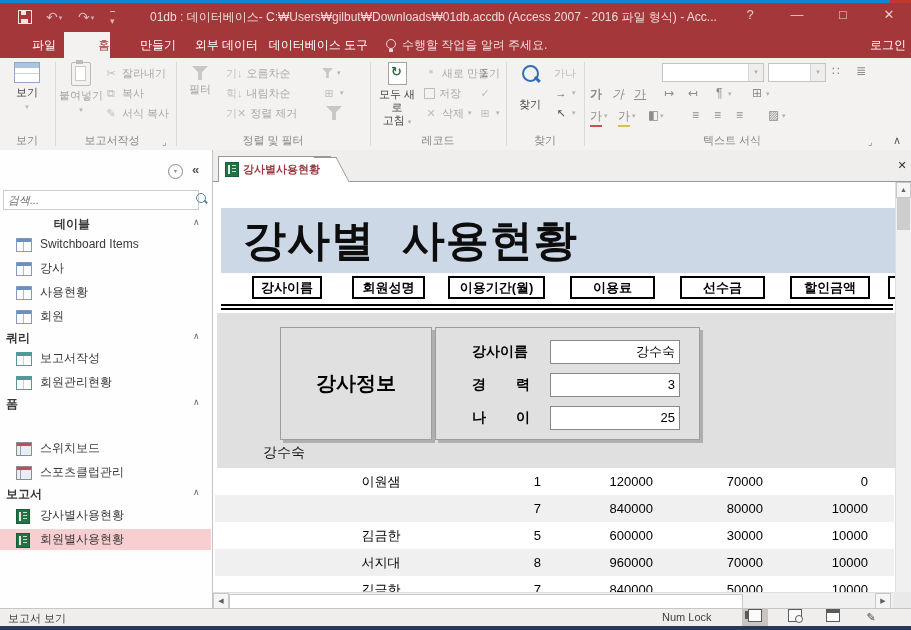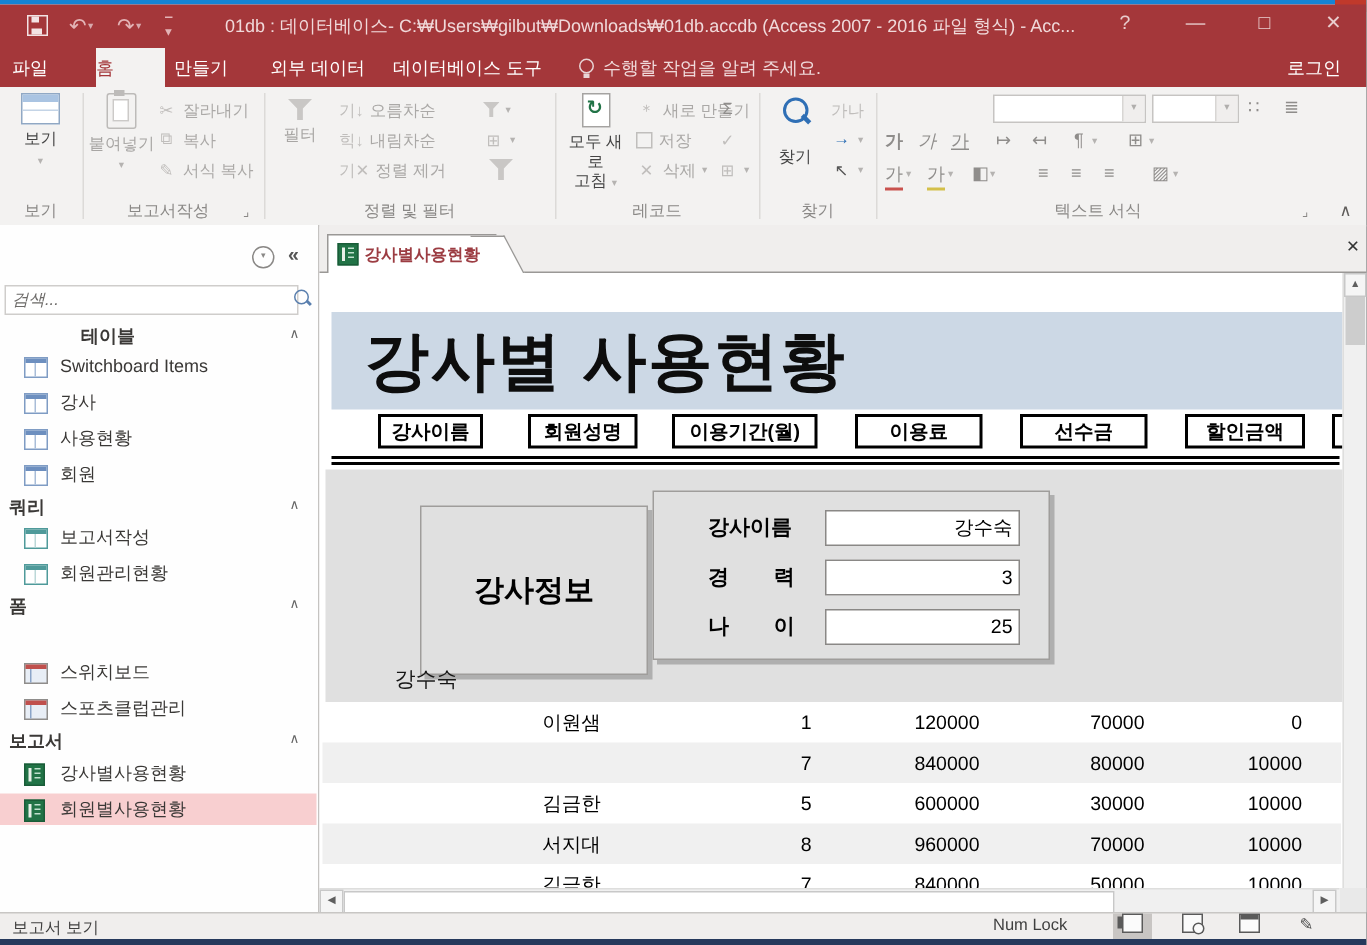--- a/index.html
+++ b/index.html
@@ -13,21 +13,21 @@
   .titlebar{position:absolute;left:0;top:3px;width:911px;height:29px;background:#a4373a;}
   .qat{position:absolute;top:5px;color:#e3b4b6;font-size:14px;line-height:18px;}
   .tiny-caret{font-size:7px;color:#d8a9ac;vertical-align:middle;margin-left:1px;}
   .disk{display:inline-block;width:12px;height:12px;border:1.5px solid #f3e3e4;position:relative;background:transparent;}
   .disk:before{content:"";position:absolute;left:2px;top:0;width:5px;height:4px;background:#f3e3e4;}
   .disk:after{content:"";position:absolute;left:2px;bottom:0;width:7px;height:4px;background:#f3e3e4;}
   .title-text{position:absolute;left:150px;top:6px;width:570px;color:#f0d9da;font-size:12px;white-space:nowrap;overflow:hidden;}
   .winctl{position:absolute;top:4px;width:30px;text-align:center;color:#e9cdce;font-size:13px;cursor:default;}
   
   .tabrow{position:absolute;left:0;top:32px;width:911px;height:26px;background:#a4373a;}
-  .rtab{position:absolute;top:0;height:26px;line-height:26px;text-align:left;color:#fff;font-size:12px;}
+  .rtab{position:absolute;top:0;height:26px;line-height:26px;text-align:right;color:#fff;font-size:12px;}
   .rtab.active{background:#f3f2f1;color:#a4373a;}
   .bulb{position:absolute;display:inline-block;width:8px;height:8px;border:1.5px solid #e8d4d5;border-radius:50%;top:7px;}
   .bulb:after{content:"";position:absolute;left:2px;top:9px;width:4px;height:3px;background:#e8d4d5;}
   .tellme{position:absolute;top:0;height:26px;line-height:26px;color:#f0dadb;font-size:12px;}
   
   .ribbon{position:absolute;left:0;top:58px;width:911px;height:92px;background:#f3f2f1;border-bottom:1px solid #d2d0ce;}
   .vsep{position:absolute;top:4px;height:84px;width:1px;background:#dcdad8;}
   .glabel{position:absolute;bottom:2px;font-size:11px;color:#8a8886;text-align:center;}
   .bigbtn{position:absolute;top:4px;width:46px;text-align:center;font-size:11px;color:#a8a6a4;line-height:13px;}
   .bigbtn.en{color:#444;}
@@ -84,29 +84,29 @@
   .nic.report:after{content:"";position:absolute;left:6px;top:2px;width:4px;height:1px;background:#bfe0cd;box-shadow:0 3px 0 #bfe0cd,0 6px 0 #bfe0cd;}
   
   .docbar{position:absolute;left:213px;top:150px;width:698px;height:31px;background:#f0eeed;border-bottom:1px solid #9a9896;}
   .doctab{position:absolute;left:5px;top:6px;width:112px;height:25px;background:#fff;border:1px solid #9a9896;border-bottom:none;border-right:none;z-index:2;}
   .doctab:after{content:"";position:absolute;right:-12px;top:0;width:22px;height:24px;background:#fff;border-right:1px solid #9a9896;border-top:1px solid #9a9896;transform:skewX(28deg);}
   .doctab .txt{position:absolute;left:24px;top:5px;font-size:11px;font-weight:bold;color:#9c3c42;white-space:nowrap;z-index:3;}
   .doctab .nic{left:6px;top:5px;}
   .doc-close{position:absolute;left:895px;top:158px;width:14px;height:14px;font-size:11px;font-weight:bold;color:#333;text-align:center;line-height:14px;}
   .docbody{position:absolute;left:213px;top:182px;width:682px;height:410px;background:#fff;overflow:hidden;}
   .blueband{position:absolute;left:8px;top:26px;width:675px;height:65px;background:#ccd8e5;}
-  .rpt-title{position:absolute;left:30px;top:30px;font-family:Liberation Sans, sans-serif;
+  .rpt-title{position:absolute;left:30px;top:30px;font-family:Liberation Mono, monospace;
              font-weight:bold;font-size:43px;color:#0d0d0d;letter-spacing:1px;white-space:nowrap;}
   .colhead{position:absolute;top:94px;height:19px;border:2px solid #000;background:#fff;font-weight:bold;font-size:13px;
            color:#000;display:flex;align-items:center;justify-content:center;white-space:nowrap;}
   .dline{position:absolute;left:8px;width:672px;height:2px;background:#000;}
   .grayband{position:absolute;left:4px;top:131px;width:679px;height:155px;background:#e0e0e0;}
   .gbox{position:absolute;background:#e0e0e0;border:1px solid #9f9d9b;box-shadow:3px 3px 0 rgba(0,0,0,0.22);}
   .gbox.info{left:67px;top:145px;width:150px;height:111px;display:flex;align-items:center;justify-content:center;
-             font-size:20px;font-weight:bold;color:#000;margin-top:10px;}
+             font-size:20px;font-weight:bold;color:#000;}
   .gbox.fields{left:222px;top:145px;width:263px;height:111px;}
   .fld-label{position:absolute;left:36px;width:78px;font-size:14px;font-weight:bold;color:#000;white-space:pre;}
   .fld-label.spread{word-spacing:26px;}
   .fld-input{position:absolute;left:114px;width:124px;height:22px;background:#fff;border:1px solid #8a8886;
              font-size:13px;color:#000;text-align:right;line-height:22px;padding-right:4px;}
   .grpval{position:absolute;left:50px;top:262px;font-size:14px;color:#161616;}
   .drow{position:absolute;left:2px;width:679px;height:27px;font-size:13px;color:#000;}
   .drow.alt{background:#f0f0f0;}
   .drow span{position:absolute;top:0;line-height:27px;}
   .c-name{left:116px;width:100px;text-align:center;}

